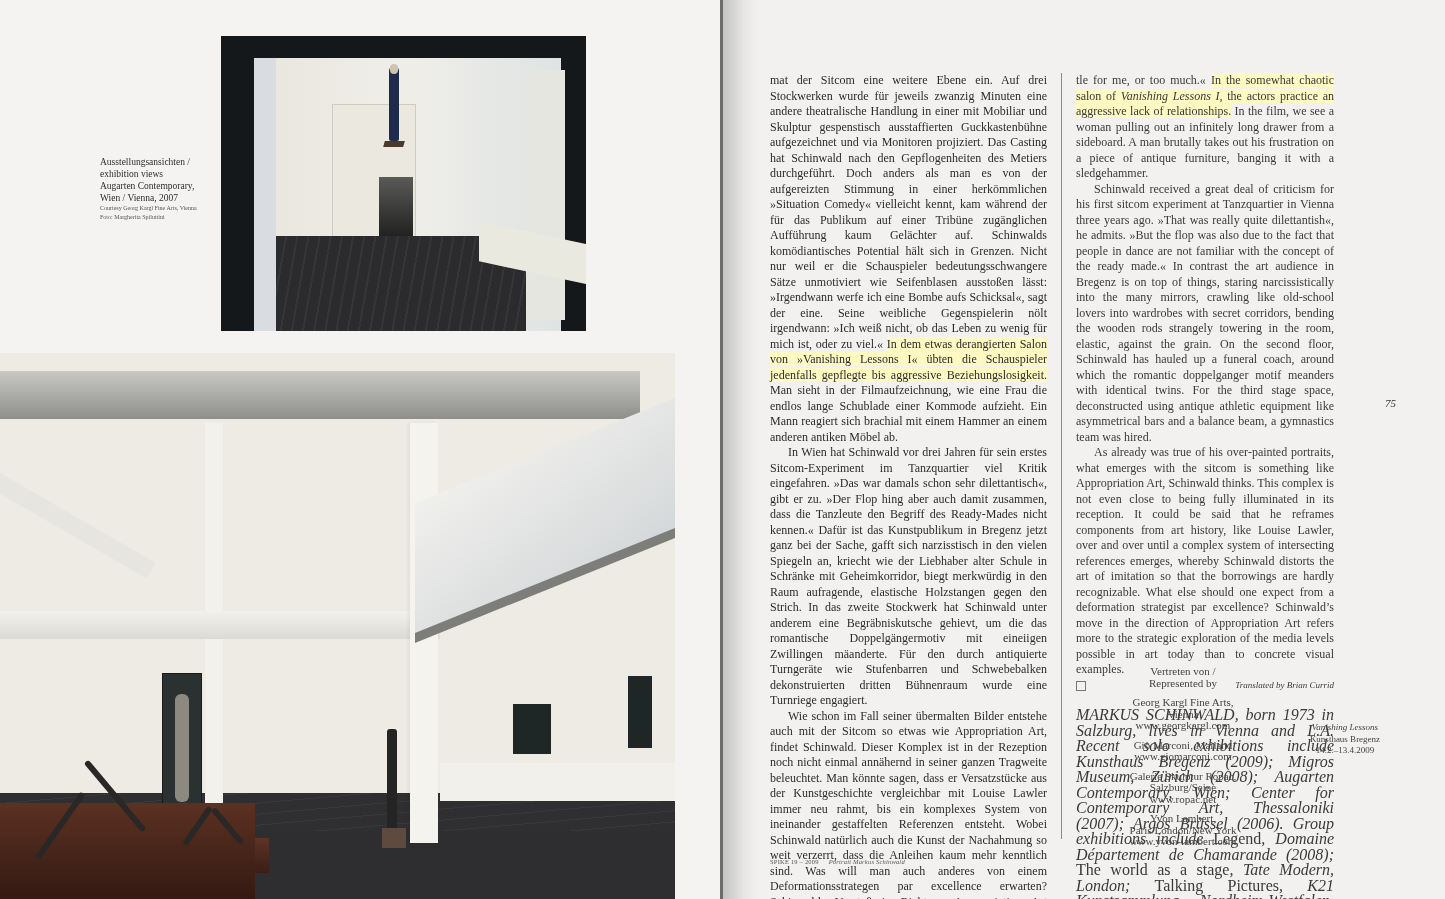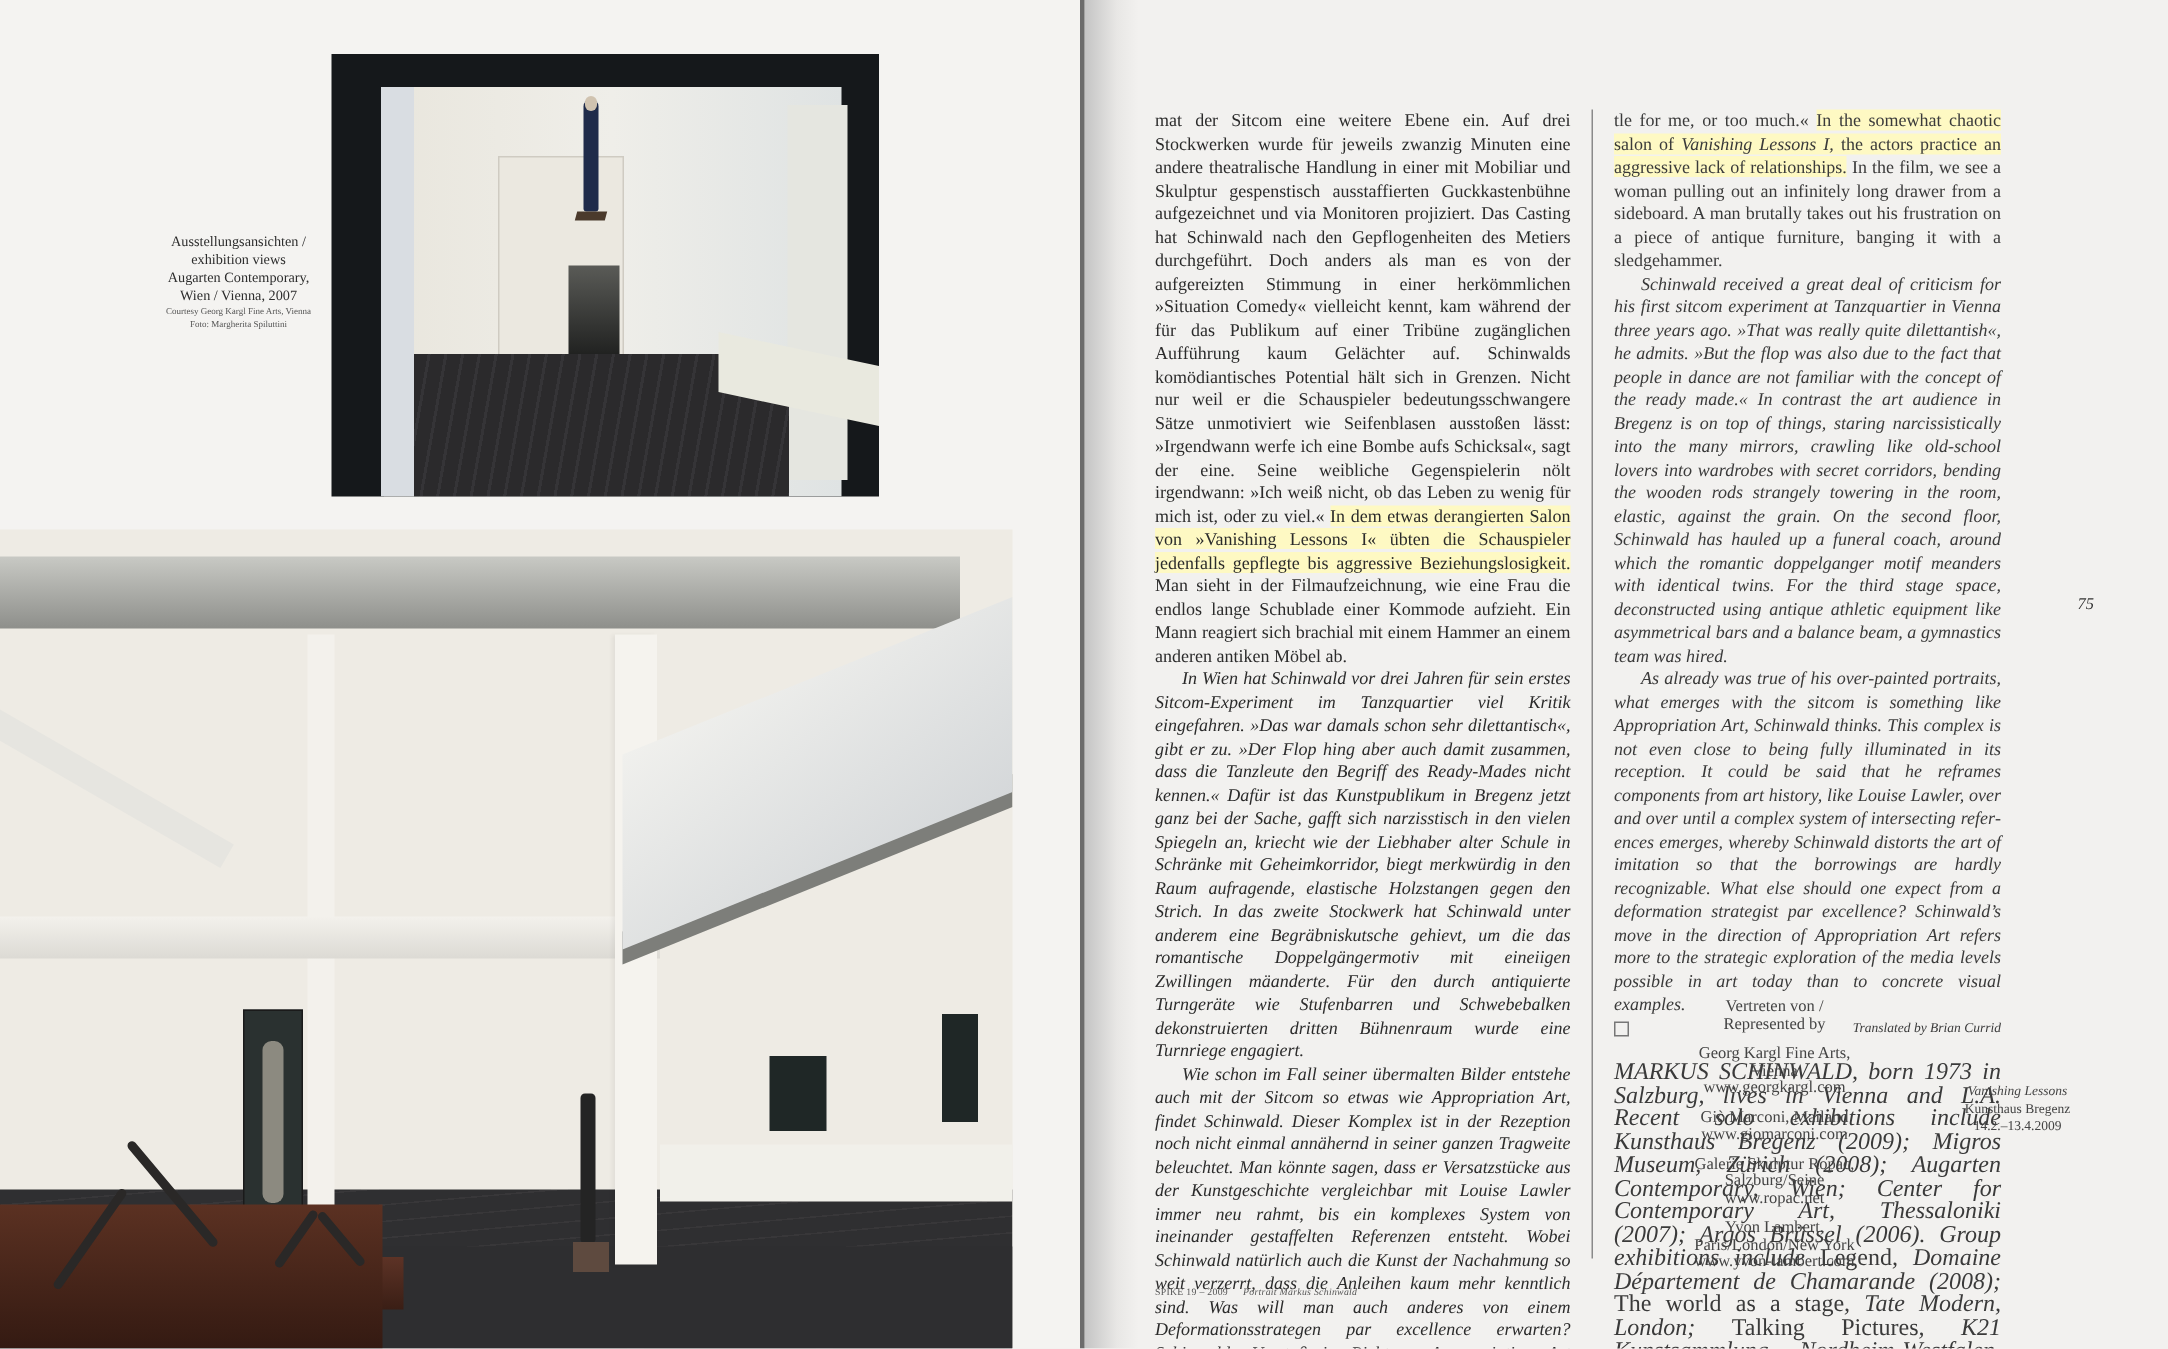--- a/index.html
+++ b/index.html
@@ -2,21 +2,21 @@
 <html><head>
 <meta charset="utf-8">
 <style>
   html, body { margin:0; padding:0; }
   body { width:1445px; height:899px; overflow:hidden; background:#f3f2f0; position:relative; font-family:"Liberation Serif","DejaVu Serif",serif; color:#2a2a2a; }
   .page-left { position:absolute; left:0; top:0; width:722px; height:899px; background:#f4f3f1; }
   .page-right { position:absolute; left:722px; top:0; width:723px; height:899px; background:#f2f1ef; }
   .gutter-shadow { position:absolute; left:720px; top:0; width:3px; height:899px; background:#6c6c6c; }
   .gutter-grad { position:absolute; left:723px; top:0; width:36px; height:899px; background:linear-gradient(to right,#c4c4c4,#e8e7e5 60%,#f2f1ef); }
 
-  .caption { position:absolute; left:100px; top:156px; width:118px; text-align:center; font-size:9.5px; line-height:12px; color:#2d2d2d; }
+  .caption { position:absolute; left:100px; top:156px; width:118px; text-align:left; font-size:9.5px; line-height:12px; color:#2d2d2d; }
   .caption .small { font-size:6px; line-height:9px; color:#555; }
 
   
   .photo1 { position:absolute; left:221px; top:36px; width:365px; height:295px; background:#15181b; overflow:hidden; }
   .p1-room { position:absolute; left:35px; top:22px; width:305px; height:273px; background:linear-gradient(to right,#e9e6dd,#efeee9 50%,#dfe3e3); }
   .p1-wallL { position:absolute; left:33px; top:22px; width:22px; height:273px; background:#d9dde2; }
   .p1-wallR { position:absolute; left:304px; top:34px; width:40px; height:250px; background:#e5e6e0; }
   .p1-inset { position:absolute; left:111px; top:68px; width:82px; height:132px; border:1px solid #cfcbc2; background:#ebe8e0; }
   .p1-door { position:absolute; left:158px; top:141px; width:34px; height:60px; background:linear-gradient(#5a5b57,#202120); }
   .p1-floor { position:absolute; left:55px; top:200px; width:250px; height:95px; background:repeating-linear-gradient(100deg,#2b2a2c 0 9px,#353437 9px 11px); }
@@ -43,21 +43,21 @@
   .p2-paint3 { position:absolute; left:628px; top:323px; width:24px; height:72px; background:#1f2726; }
   .p2-block1 { position:absolute; left:0; top:450px; width:255px; height:96px; background:linear-gradient(#5b3122,#341a12); }
   .p2-block2 { position:absolute; left:161px; top:485px; width:108px; height:35px; background:linear-gradient(#5d3326,#3a1e15); }
   .p2-block3 { position:absolute; left:382px; top:475px; width:24px; height:20px; background:#5e4a3f; }
   .p2-statue { position:absolute; left:387px; top:376px; width:10px; height:100px; background:#242424; border-radius:3px; }
   .p2-leg { position:absolute; background:#2a2827; height:6px; border-radius:3px; }
 
   
   .col { position:absolute; font-size:12px; line-height:15.5px; text-align:justify; color:#2b2b2b; hyphens:manual; }
   .col p { margin:0; text-indent:0; }
-  .col p.ind { text-indent:18px;font-style:italic; }
+  .col p.ind { text-indent:18px; }
   .col1 { left:770px; top:73px; width:277px; }
   .col2 { left:1076px; top:73px; width:258px; color:#3a3a3a; }
   .hl { background:#fef9c3; }
   .bio { font-style:italic; font-size:16px; line-height:15.5px; text-align:justify; }
   .bio .rom { font-style:normal; }
   .divider { position:absolute; left:1061px; top:73px; width:1px; height:766px; background:#8a8a8a; }
   .square { display:inline-block; width:8px; height:8px; border:1px solid #777; vertical-align:-1px; margin-left:3px; }
   .translated { text-align:right; font-style:italic; font-size:9px; }
   .pageno { position:absolute; left:1385px; top:397px; font-style:italic; font-size:11px; color:#333; }
   .footer { position:absolute; left:770px; top:858px; font-size:6.5px; color:#555; letter-spacing:0.2px; }

